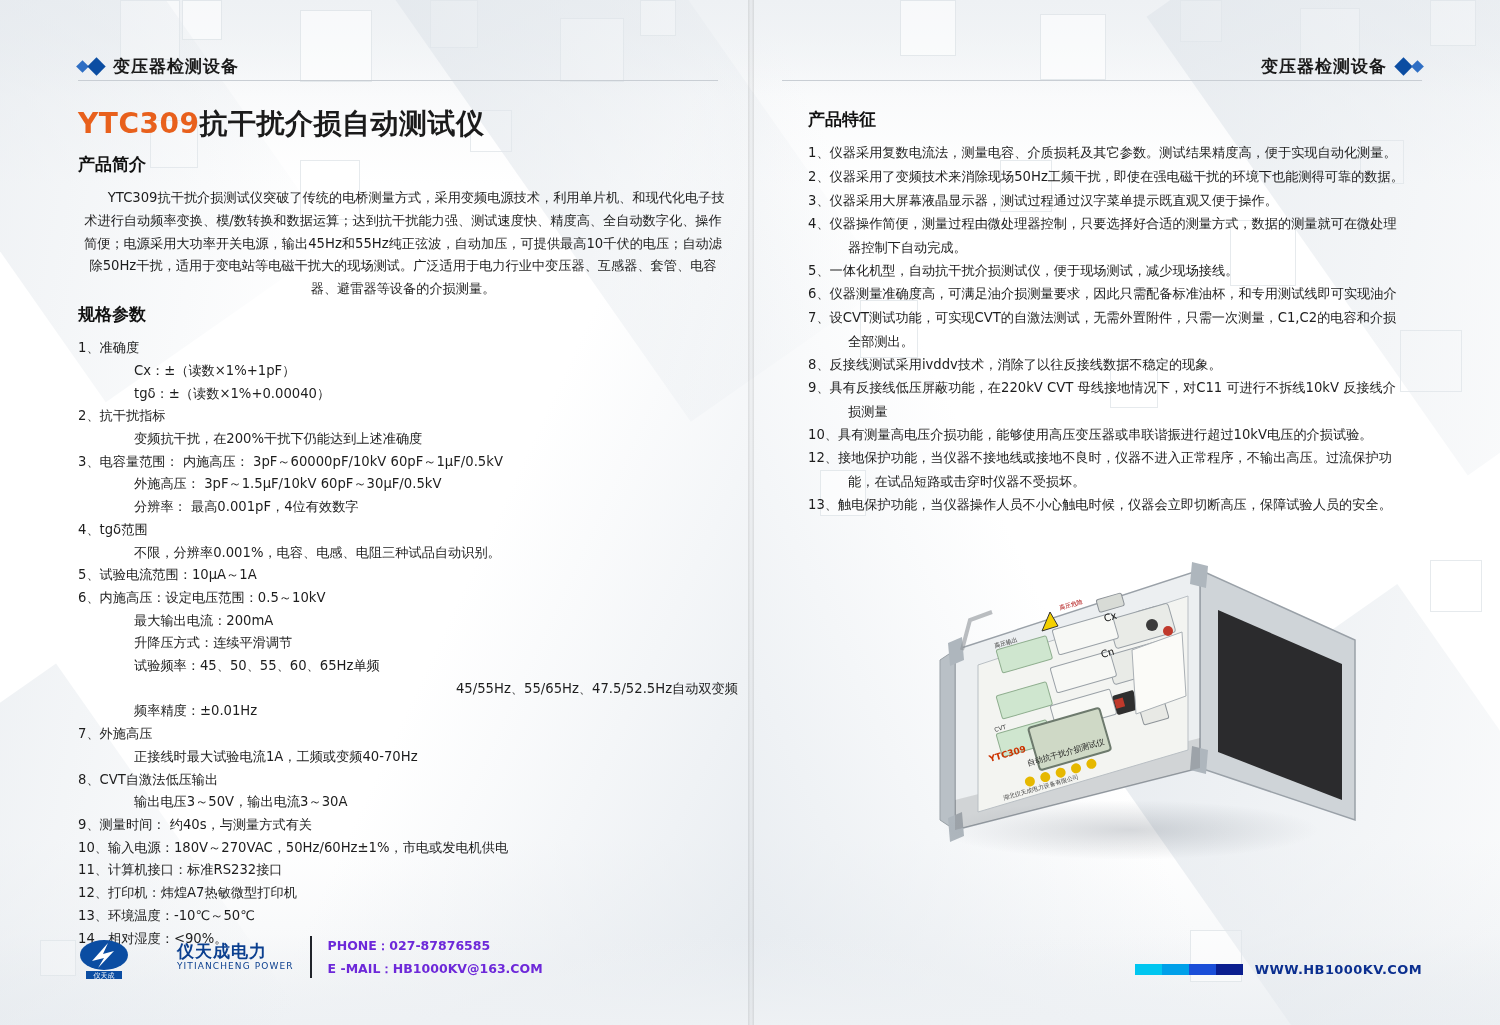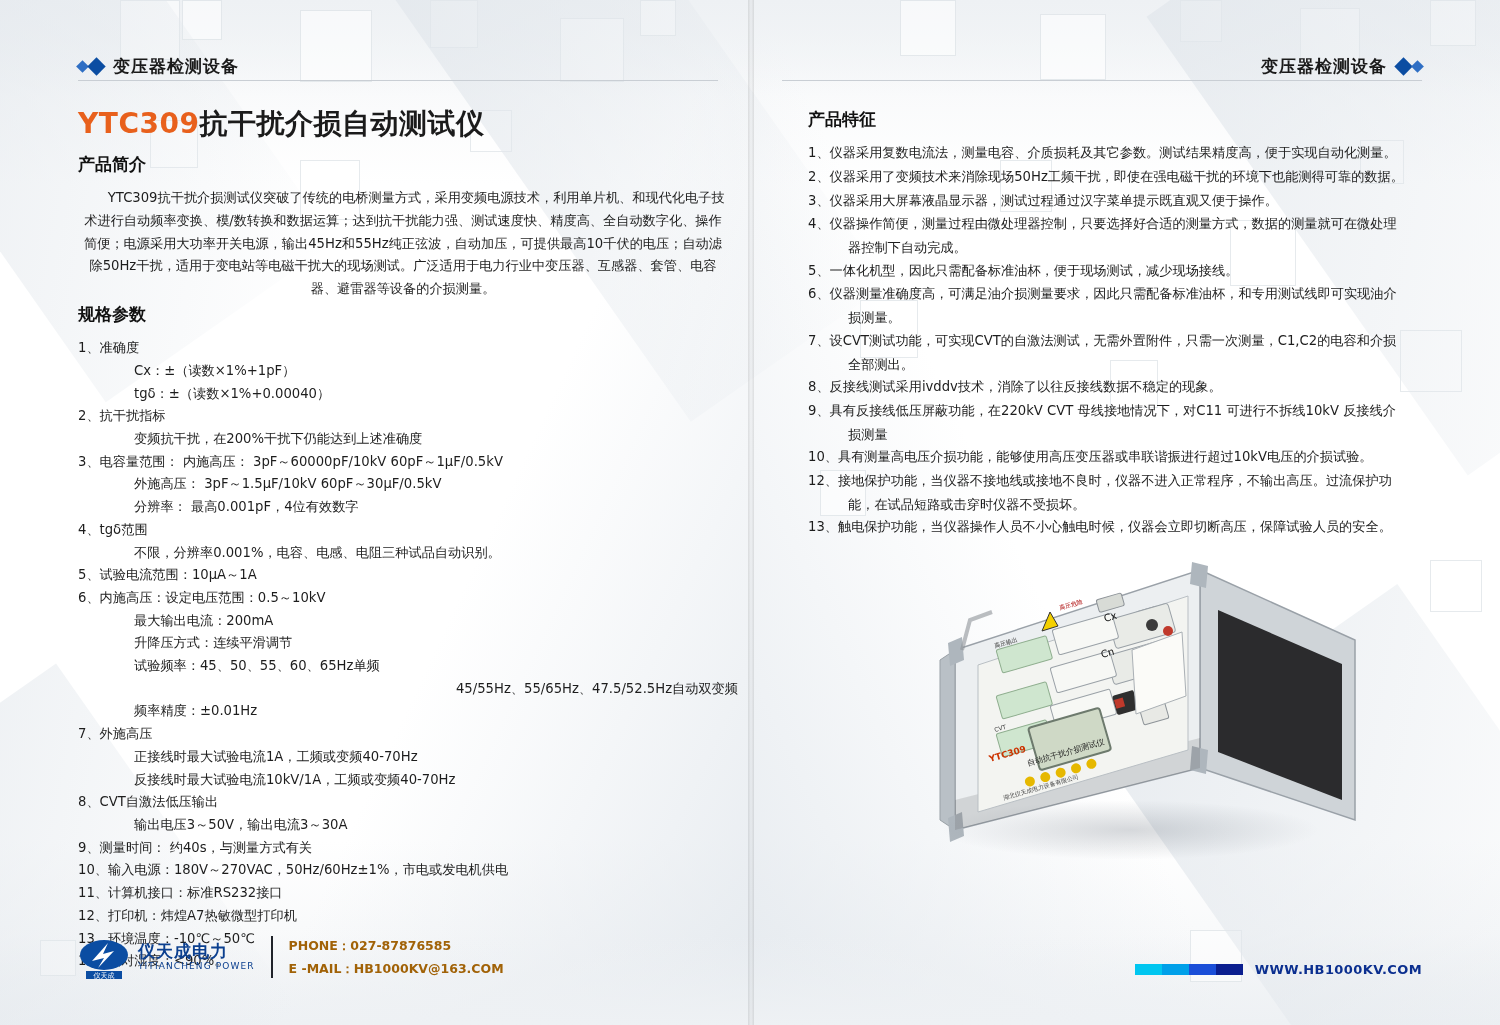--- a/index.html
+++ b/index.html
@@ -60,25 +60,25 @@
   
   .feat{left:808px;top:105px;width:620px;}
   .feat .row{display:flex;align-items:flex-start;margin-bottom:1px;}
   .feat .idx{white-space:nowrap;}
   .feat .txt{flex:1;}
 
   
   .footer{position:absolute;left:78px;bottom:45px;display:flex;align-items:center;gap:16px;}
   .logo-box{display:flex;align-items:center;gap:8px;}
   .logo-mark{width:52px;height:40px;position:relative;}
-  .logo-txt{line-height:1.15;}
+  .logo-txt{line-height:1.15;margin-left:39px;}
   .logo-cn{font-size:17px;font-weight:bold;color:#0b3f8f;letter-spacing:1px;}
   .logo-en{font-size:9px;color:#0b3f8f;letter-spacing:1.1px;}
   .vbar{width:2px;height:42px;background:#20232a;}
-  .contact{font-size:12.5px;color:#a16207;line-height:1.85;font-weight:bold;}
+  .contact{font-size:12.5px;color:#6d28d9;line-height:1.85;font-weight:bold;}
   .footer-right{position:absolute;right:78px;bottom:48px;display:flex;align-items:center;gap:12px;}
   .swatches{display:flex;}
   .swatches i{display:block;width:27px;height:11px;}
   .url{font-size:13px;font-weight:bold;color:#0b2f8f;letter-spacing:.4px;}
 
   
   .photo{position:absolute;left:900px;top:500px;width:470px;height:380px;}
   .shadow{position:absolute;left:40px;top:300px;width:380px;height:60px;border-radius:50%;
           background:radial-gradient(ellipse at center,rgba(120,128,138,.30),rgba(255,255,255,0) 70%);}
 </style>
@@ -186,21 +186,20 @@
         <div class="pad2">最大输出电流：200mA</div>
         <div class="pad2">升降压方式：连续平滑调节</div>
         <div class="pad2">试验频率：45、50、55、60、65Hz单频</div>
         <div class="pad3">45/55Hz、55/65Hz、47.5/52.5Hz自动双变频</div>
         <div class="pad2">频率精度：±0.01Hz</div>
         <div class="li">
           <span class="num">7、</span>
           <span>外施高压</span>
         </div>
         <div class="pad2">正接线时最大试验电流1A，工频或变频40-70Hz</div>
-        <div class="pad2">反接线时最大试验电流10kV/1A，工频或变频40-70Hz</div>
         <div class="li">
           <span class="num">8、</span>
           <span>CVT自激法低压输出</span>
         </div>
         <div class="pad2">输出电压3～50V，输出电流3～30A</div>
         <div class="li">
           <span class="num">9、</span>
           <span>测量时间： 约40s，与测量方式有关</span>
         </div>
         <div class="li">
@@ -241,27 +240,26 @@
           <span class="idx">3、</span>
           <span class="txt">仪器采用大屏幕液晶显示器，测试过程通过汉字菜单提示既直观又便于操作。</span>
         </div>
         <div class="row">
           <span class="idx">4、</span>
           <span class="txt">仪器操作简便，测量过程由微处理器控制，只要选择好合适的测量方式，数据的测量就可在微处理</span>
         </div>
         <div style="padding-left: 40px;">器控制下自动完成。</div>
         <div class="row">
           <span class="idx">5、</span>
-          <span class="txt">一体化机型，因此只需配备标准油杯，便于现场测试，减少现场接线。</span>
+          <span class="txt">一体化机型，自动抗干扰介损测试仪，便于现场测试，减少现场接线。</span>
         </div>
         <div class="row">
           <span class="idx">6、</span>
           <span class="txt">仪器测量准确度高，可满足油介损测量要求，因此只需配备标准油杯，和专用测试线即可实现油介</span>
         </div>
-        <div style="padding-left: 40px;">损测量。</div>
         <div class="row">
           <span class="idx">7、</span>
           <span class="txt">设CVT测试功能，可实现CVT的自激法测试，无需外置附件，只需一次测量，C1,C2的电容和介损</span>
         </div>
         <div style="padding-left: 40px;">全部测出。</div>
         <div class="row">
           <span class="idx">8、</span>
           <span class="txt">反接线测试采用ivddv技术，消除了以往反接线数据不稳定的现象。</span>
         </div>
         <div class="row">

